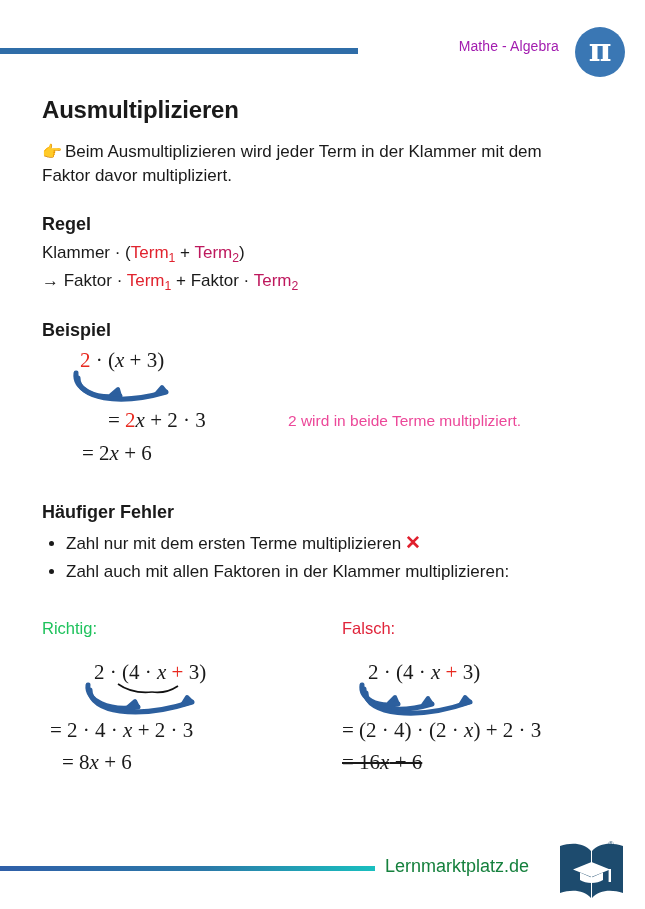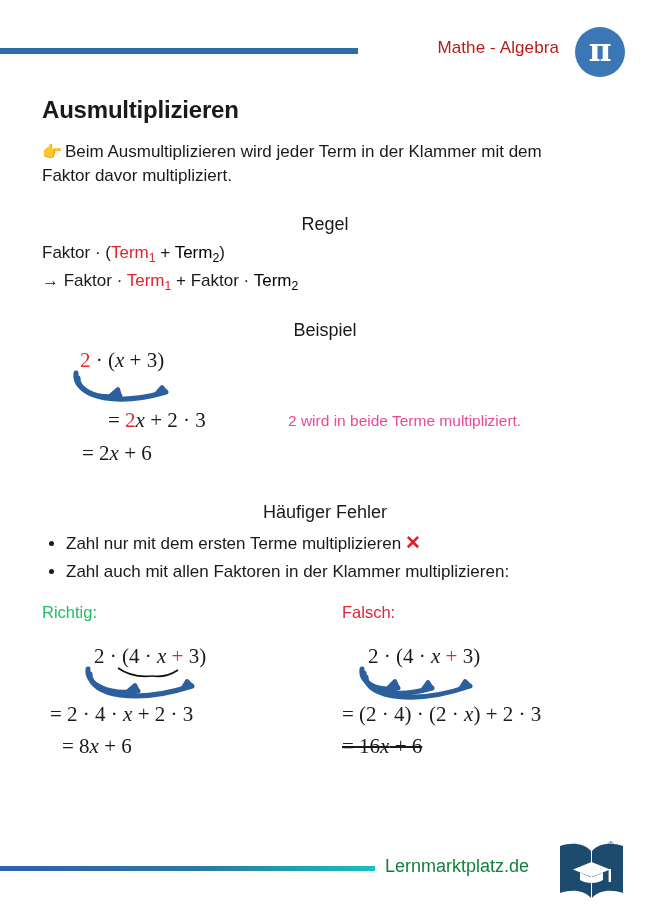--- a/index.html
+++ b/index.html
@@ -28,22 +28,22 @@
     left: 0;
     top: 48px;
     width: 358px;
     height: 6px;
     background: #2f6da8;
   }
   .header-label {
     position: absolute;
     right: 86px;
     top: 38px;
-    font-size: 17px;
-    color: #b91c1c;
+    font-size: 14px;
+    color: #a21caf;
     letter-spacing: .1px;
     white-space: nowrap;
   }
   .pi-badge {
     position: absolute;
     right: 20px;
     top: 27px;
     width: 50px;
     height: 50px;
     border-radius: 50%;
@@ -82,31 +82,30 @@
     margin: 0 0 26px 0;
     max-width: 520px;
   }
   .point-icon {
     font-size: 16px;
     margin-right: 3px;
   }
 
   h2.sec {
     font-size: 18px;
-    font-weight: 400;
+    font-weight: 700;
     margin: 0 0 5px 0;
-    text-align: center;
   }
 
   .rule-line {
     font-size: 17px;
     line-height: 1.5;
   }
   .t1 { color: #e1232e; }
-  .t2 { color: #000000; }
+  .t2 { color: #be185d; }
   sub { font-size: 72%; }
 
   .sec-block { margin-bottom: 24px; }
 
   
   .math {
     font-family: "Liberation Serif", "DejaVu Serif", serif;
     font-size: 21px;
     color: #1a1a1a;
     white-space: nowrap;
@@ -147,21 +146,21 @@
   .xmark {
     color: #e01f2d;
     font-weight: 700;
     font-size: 19px;
     margin-left: 4px;
   }
 
   
   .compare {
     position: relative;
-    margin-top: 18px;
+    margin-top: 34px;
     height: 150px;
   }
   .col { position: absolute; top: 0; }
   .col-ok { left: 0; }
   .col-bad { left: 300px; }
 
   .col-label {
     font-size: 16.5px;
     font-family: "Liberation Sans", sans-serif;
   }
@@ -238,21 +237,21 @@
 
   <h1 class="doc-title">Ausmultiplizieren</h1>
 
   <p class="intro">
     <span class="point-icon">👉</span><span>Beim Ausmultiplizieren wird jeder Term in der Klammer mit dem Faktor davor multipliziert.</span>
   </p>
 
   <div class="sec-block">
     <h2 class="sec">Regel</h2>
     <div class="rule-line">
-      <span>Faktor · (</span><span class="t1"><span>Term</span><sub>1</sub></span><span> + </span><span class="t2"><span>Term</span><sub>2</sub></span><span>)</span>
+      <span>Klammer · (</span><span class="t1"><span>Term</span><sub>1</sub></span><span> + </span><span class="t2"><span>Term</span><sub>2</sub></span><span>)</span>
     </div>
     <div class="rule-line">
       <span>→ </span><span>Faktor · </span><span class="t1"><span>Term</span><sub>1</sub></span><span> + Faktor · </span><span class="t2"><span>Term</span><sub>2</sub></span>
     </div>
   </div>
 
   <div class="sec-block">
     <h2 class="sec">Beispiel</h2>
     <div class="example-wrap">
 

